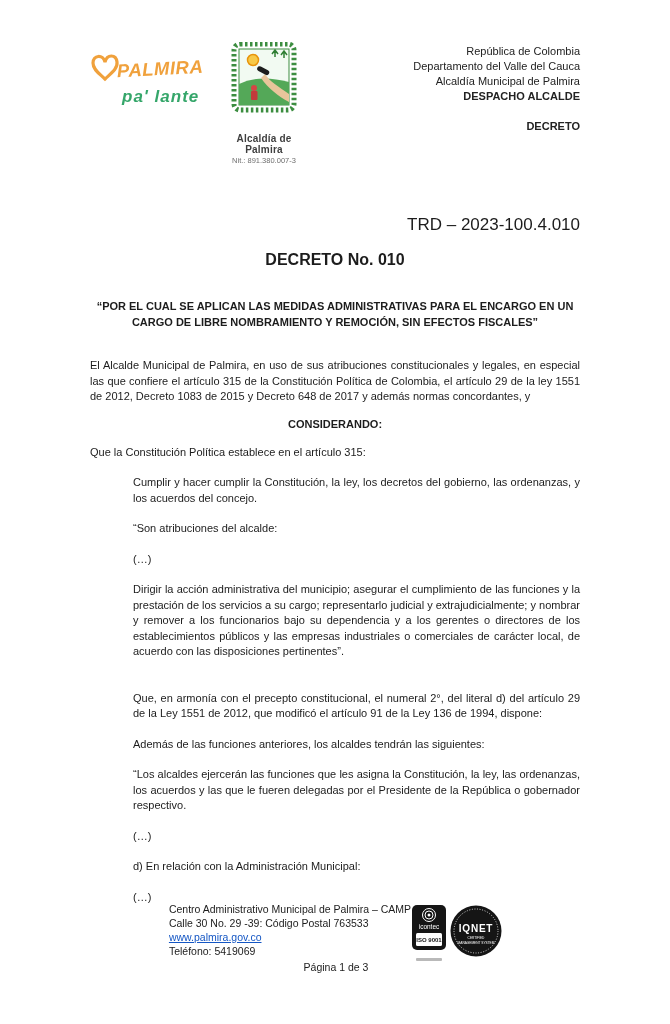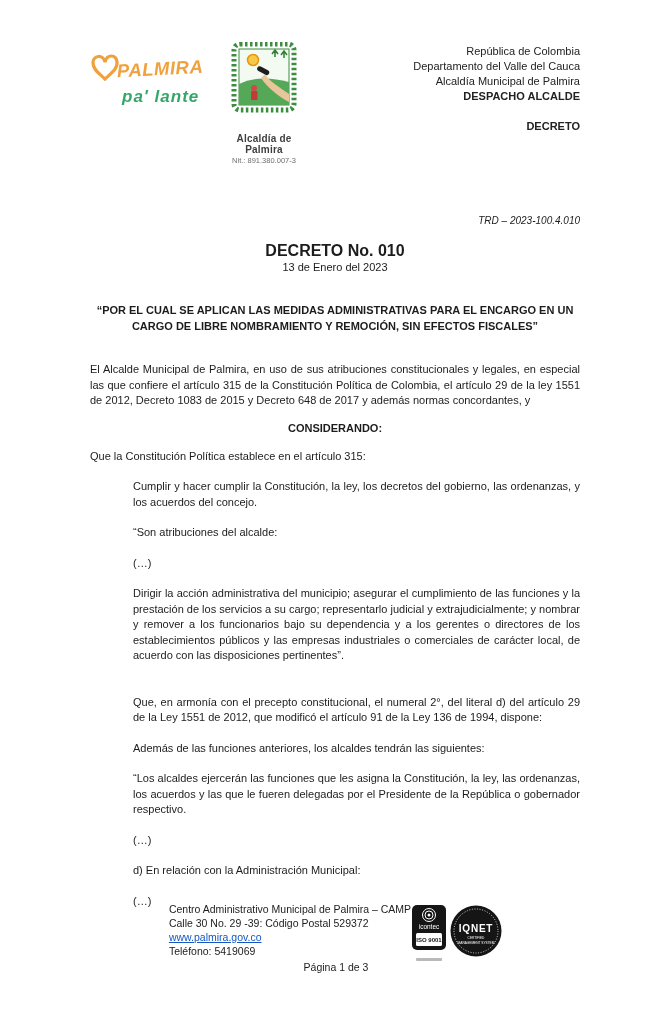--- a/index.html
+++ b/index.html
@@ -19,21 +19,21 @@
   .header { display:flex; justify-content:space-between; align-items:flex-start; }
   .logos { display:flex; gap:10px; align-items:flex-start; }
   .crest-block { text-align:center; width:92px; }
   .crest-caption { font-size:10px; font-weight:bold; color:#3f3f3f; margin-top:15px; letter-spacing:.2px; }
   .crest-nit { font-size:7.5px; color:#6e6e6e; margin-top:1px; }
   .header-right { text-align:right; font-size:11px; line-height:15px; color:#222; padding-top:2px; }
   .hr-bold { font-weight:bold; }
   .doc-type { font-weight:bold; margin-top:15px; }
 
   
-  .trd { text-align:right; font-size:10px; margin-top:50px;font-style:italic; }
+  .trd { text-align:right; font-size:17px; margin-top:50px; }
   .decree-no { text-align:center; font-weight:bold; font-size:16px; margin-top:16px; }
   .decree-date { text-align:center; font-size:11px; margin-top:1px; }
   .title { text-align:center; font-weight:bold; font-size:11px; line-height:16px; margin:29px auto 0 auto; max-width:502px; }
   .para { font-size:11px; line-height:15.5px; margin:0; }
   .just { text-align:justify; }
   .intro { margin-top:28px; }
   .considerando { text-align:center; font-weight:bold; font-size:11px; margin-top:13px; }
   .mt { margin-top:15px; }
   .mt-big { margin-top:31px; }
   .indent { margin-left:43px; }
@@ -89,21 +89,20 @@
         <div>Departamento del Valle del Cauca</div>
         <div>Alcaldía Municipal de Palmira</div>
         <div class="hr-bold">DESPACHO ALCALDE</div>
         <div class="doc-type">DECRETO</div>
       </div>
     </div>
 
     <div class="trd">TRD – 2023-100.4.010</div>
 
     <div class="decree-no">DECRETO No. 010</div>
-    <div class="decree-date">13 de Enero del 2023</div>
 
     <div class="title">“POR EL CUAL SE APLICAN LAS MEDIDAS ADMINISTRATIVAS PARA EL ENCARGO EN UN CARGO DE LIBRE NOMBRAMIENTO Y REMOCIÓN, SIN EFECTOS FISCALES”</div>
 
     <p class="para just intro">El Alcalde Municipal de Palmira, en uso de sus atribuciones constitucionales y legales, en especial las que confiere el artículo 315 de la Constitución Política de Colombia, el artículo 29 de la ley 1551 de 2012, Decreto 1083 de 2015 y Decreto 648 de 2017 y además normas concordantes, y</p>
 
     <div class="considerando">CONSIDERANDO:</div>
 
     <p class="para mt">Que la Constitución Política establece en el artículo 315:</p>
 
     <p class="para just mt indent">Cumplir y hacer cumplir la Constitución, la ley, los decretos del gobierno, las ordenanzas, y los acuerdos del concejo.</p>
@@ -116,21 +115,21 @@
     <p class="para just mt indent">“Los alcaldes ejercerán las funciones que les asigna la Constitución, la ley, las ordenanzas, los acuerdos y las que le fueren delegadas por el Presidente de la República o gobernador respectivo.</p>
     <p class="para mt indent">(…)</p>
     <p class="para mt indent">d) En relación con la Administración Municipal:</p>
     <p class="para mt indent">(…)</p>
   </div>
 
   <div class="footer">
     <div class="footer-row">
       <div class="footer-left">
         <div>Centro Administrativo Municipal de Palmira – CAMP</div>
-        <div>Calle 30 No. 29 -39: Código Postal 529372</div>
+        <div>Calle 30 No. 29 -39: Código Postal 763533</div>
         <div><span class="footer-link">www.palmira.gov.co</span></div>
         <div>Teléfono: 5419069</div>
       </div>
 
       <div class="badges">
         <div class="icontec-wrap">
           <svg width="36" height="48" viewBox="0 0 36 48">
             <rect x="1" y="1" width="34" height="45" rx="5" fill="#151515"></rect>
             <circle cx="18" cy="11" r="6.5" fill="none" stroke="#ffffff" stroke-width="1"></circle>
             <circle cx="18" cy="11" r="4" fill="none" stroke="#ffffff" stroke-width="1"></circle>

